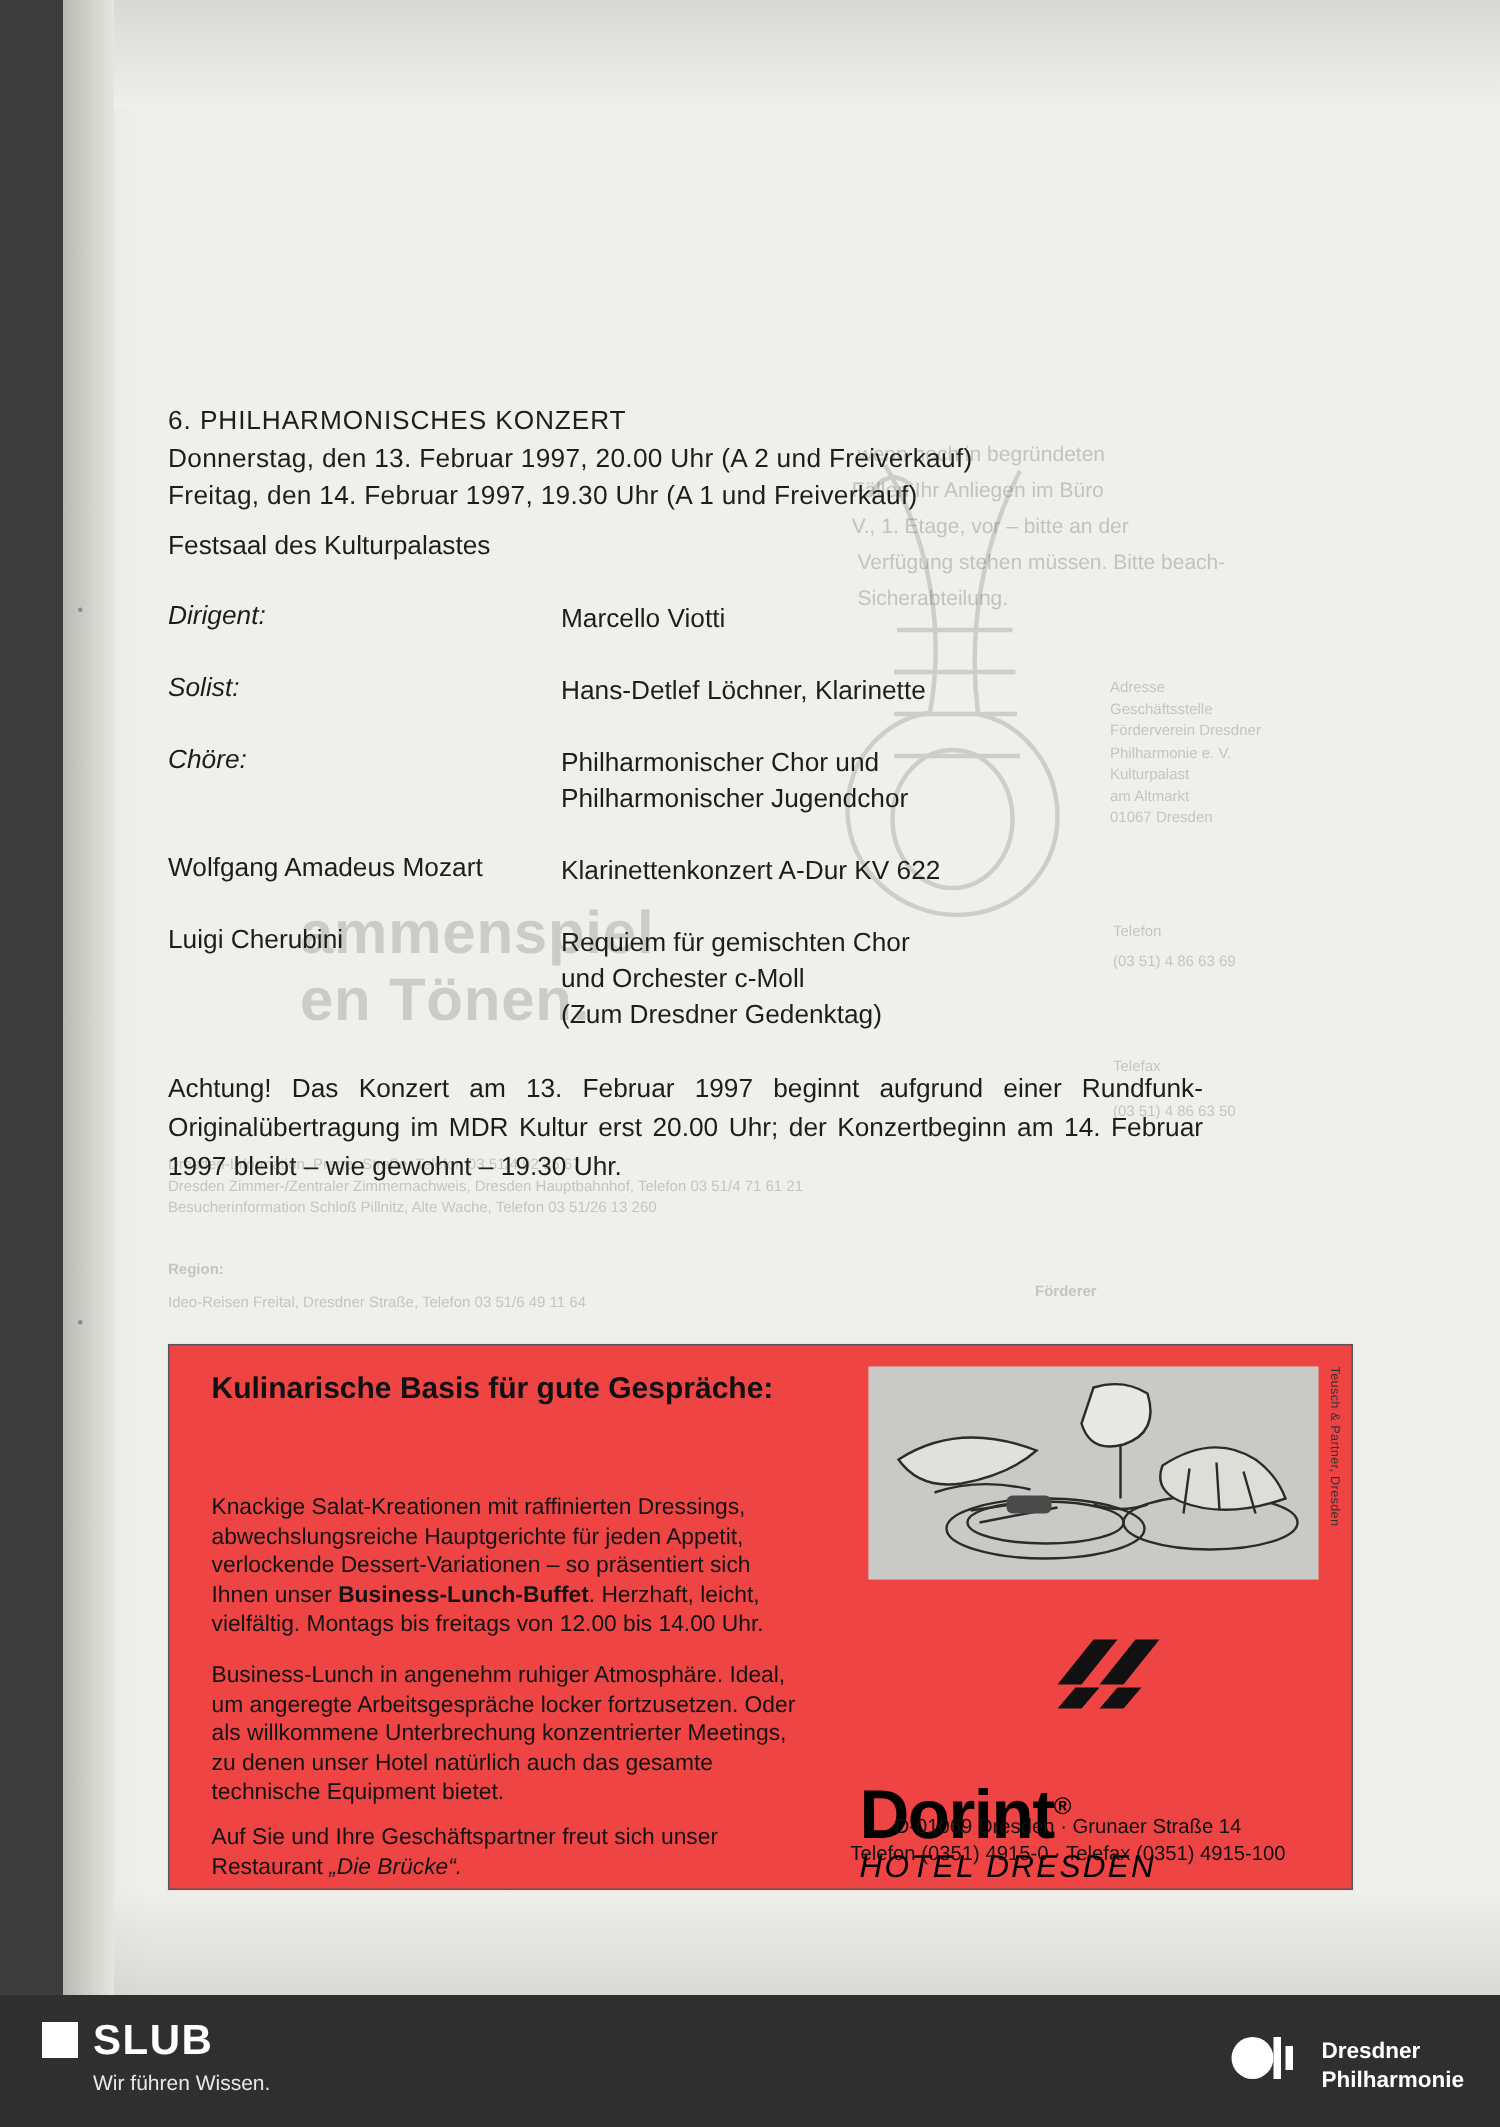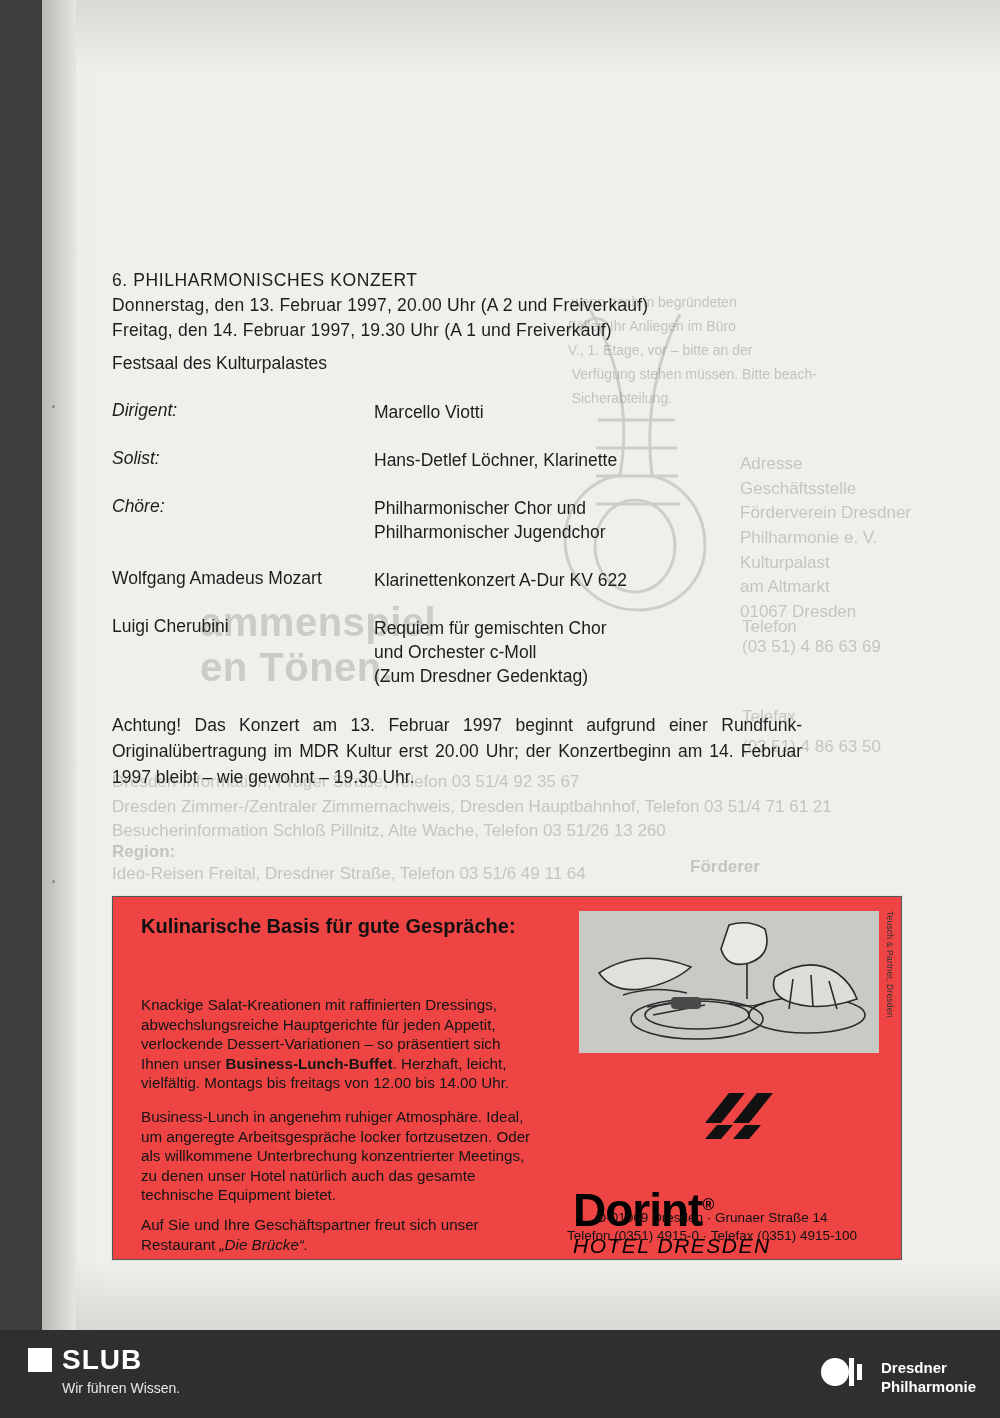--- a/index.html
+++ b/index.html
@@ -67,21 +67,21 @@
     color: rgba(90,90,90,0.30);
     font-family: "Liberation Sans", sans-serif;
     white-space: pre;
     pointer-events: none;
   }
   .ghost-block {
     position: absolute;
     color: rgba(95,95,95,0.30);
     white-space: pre-line;
     line-height: 1.45;
-    font-size: 17px;
+    font-size: 10px;
   }
   .ghost-big {
     position: absolute;
     color: rgba(100,100,100,0.26);
     font-size: 40px;
     font-weight: bold;
     letter-spacing: 0.5px;
   }
   .ghost-violin {
     position: absolute;

